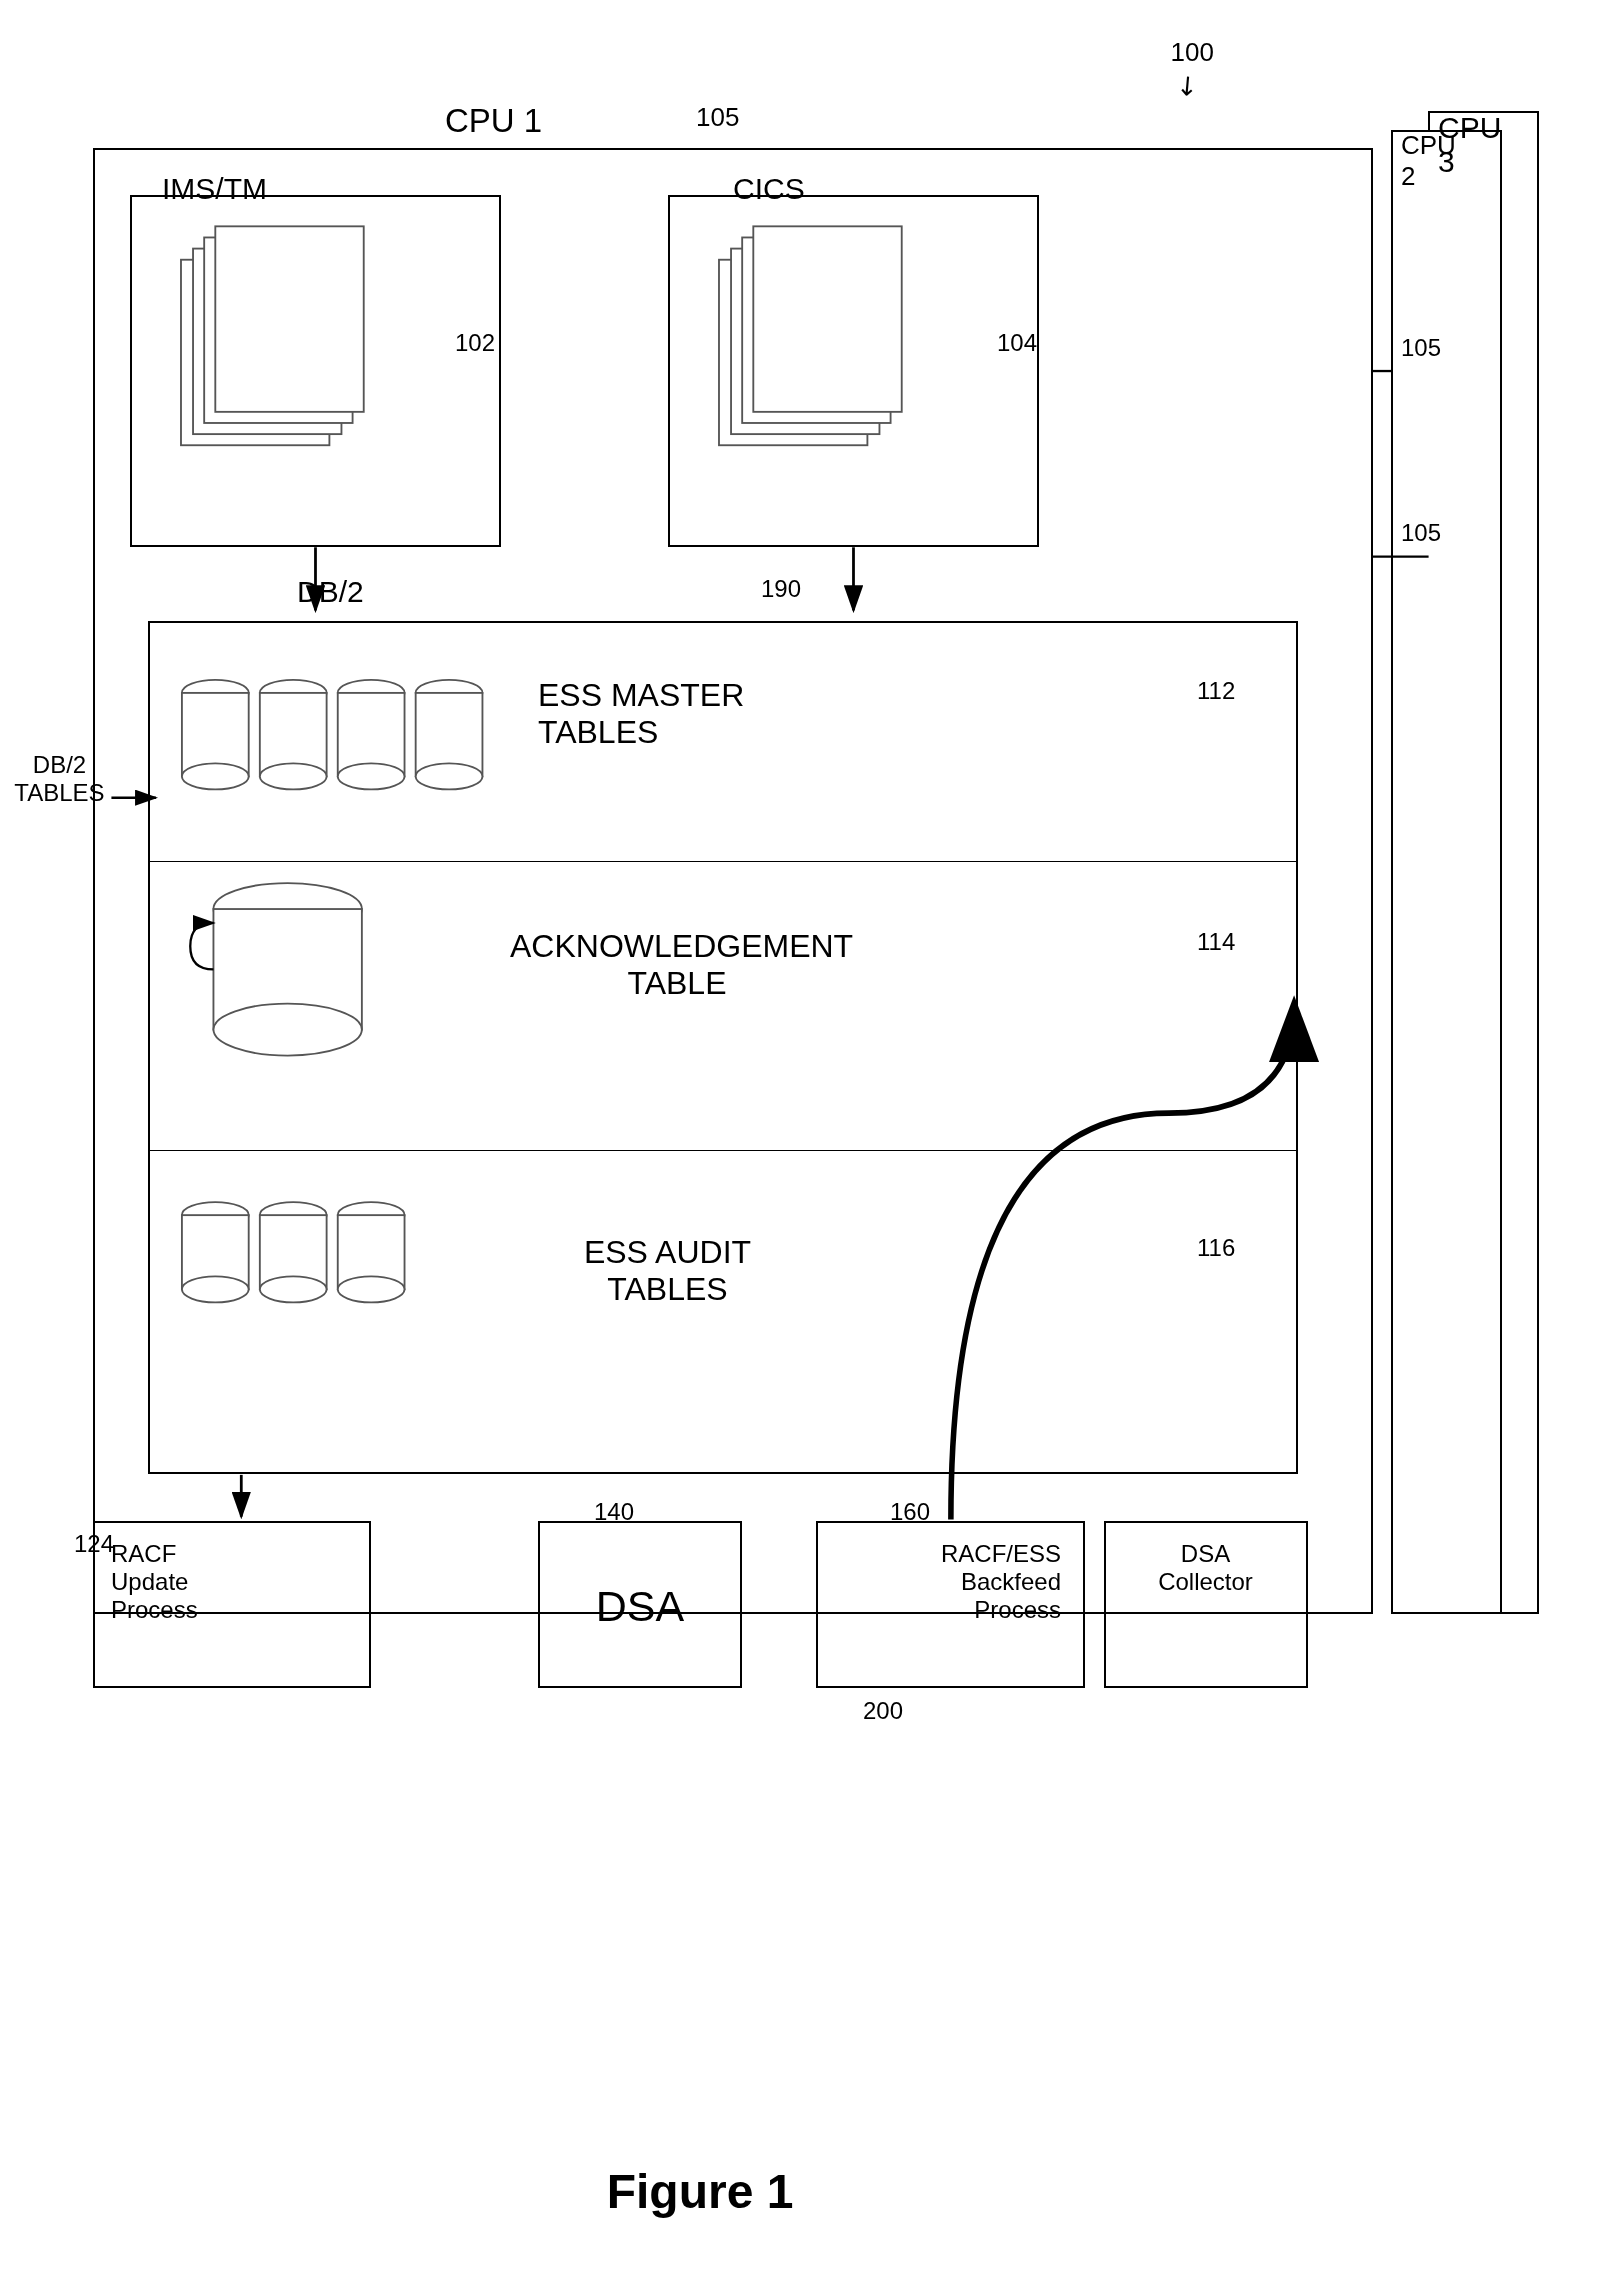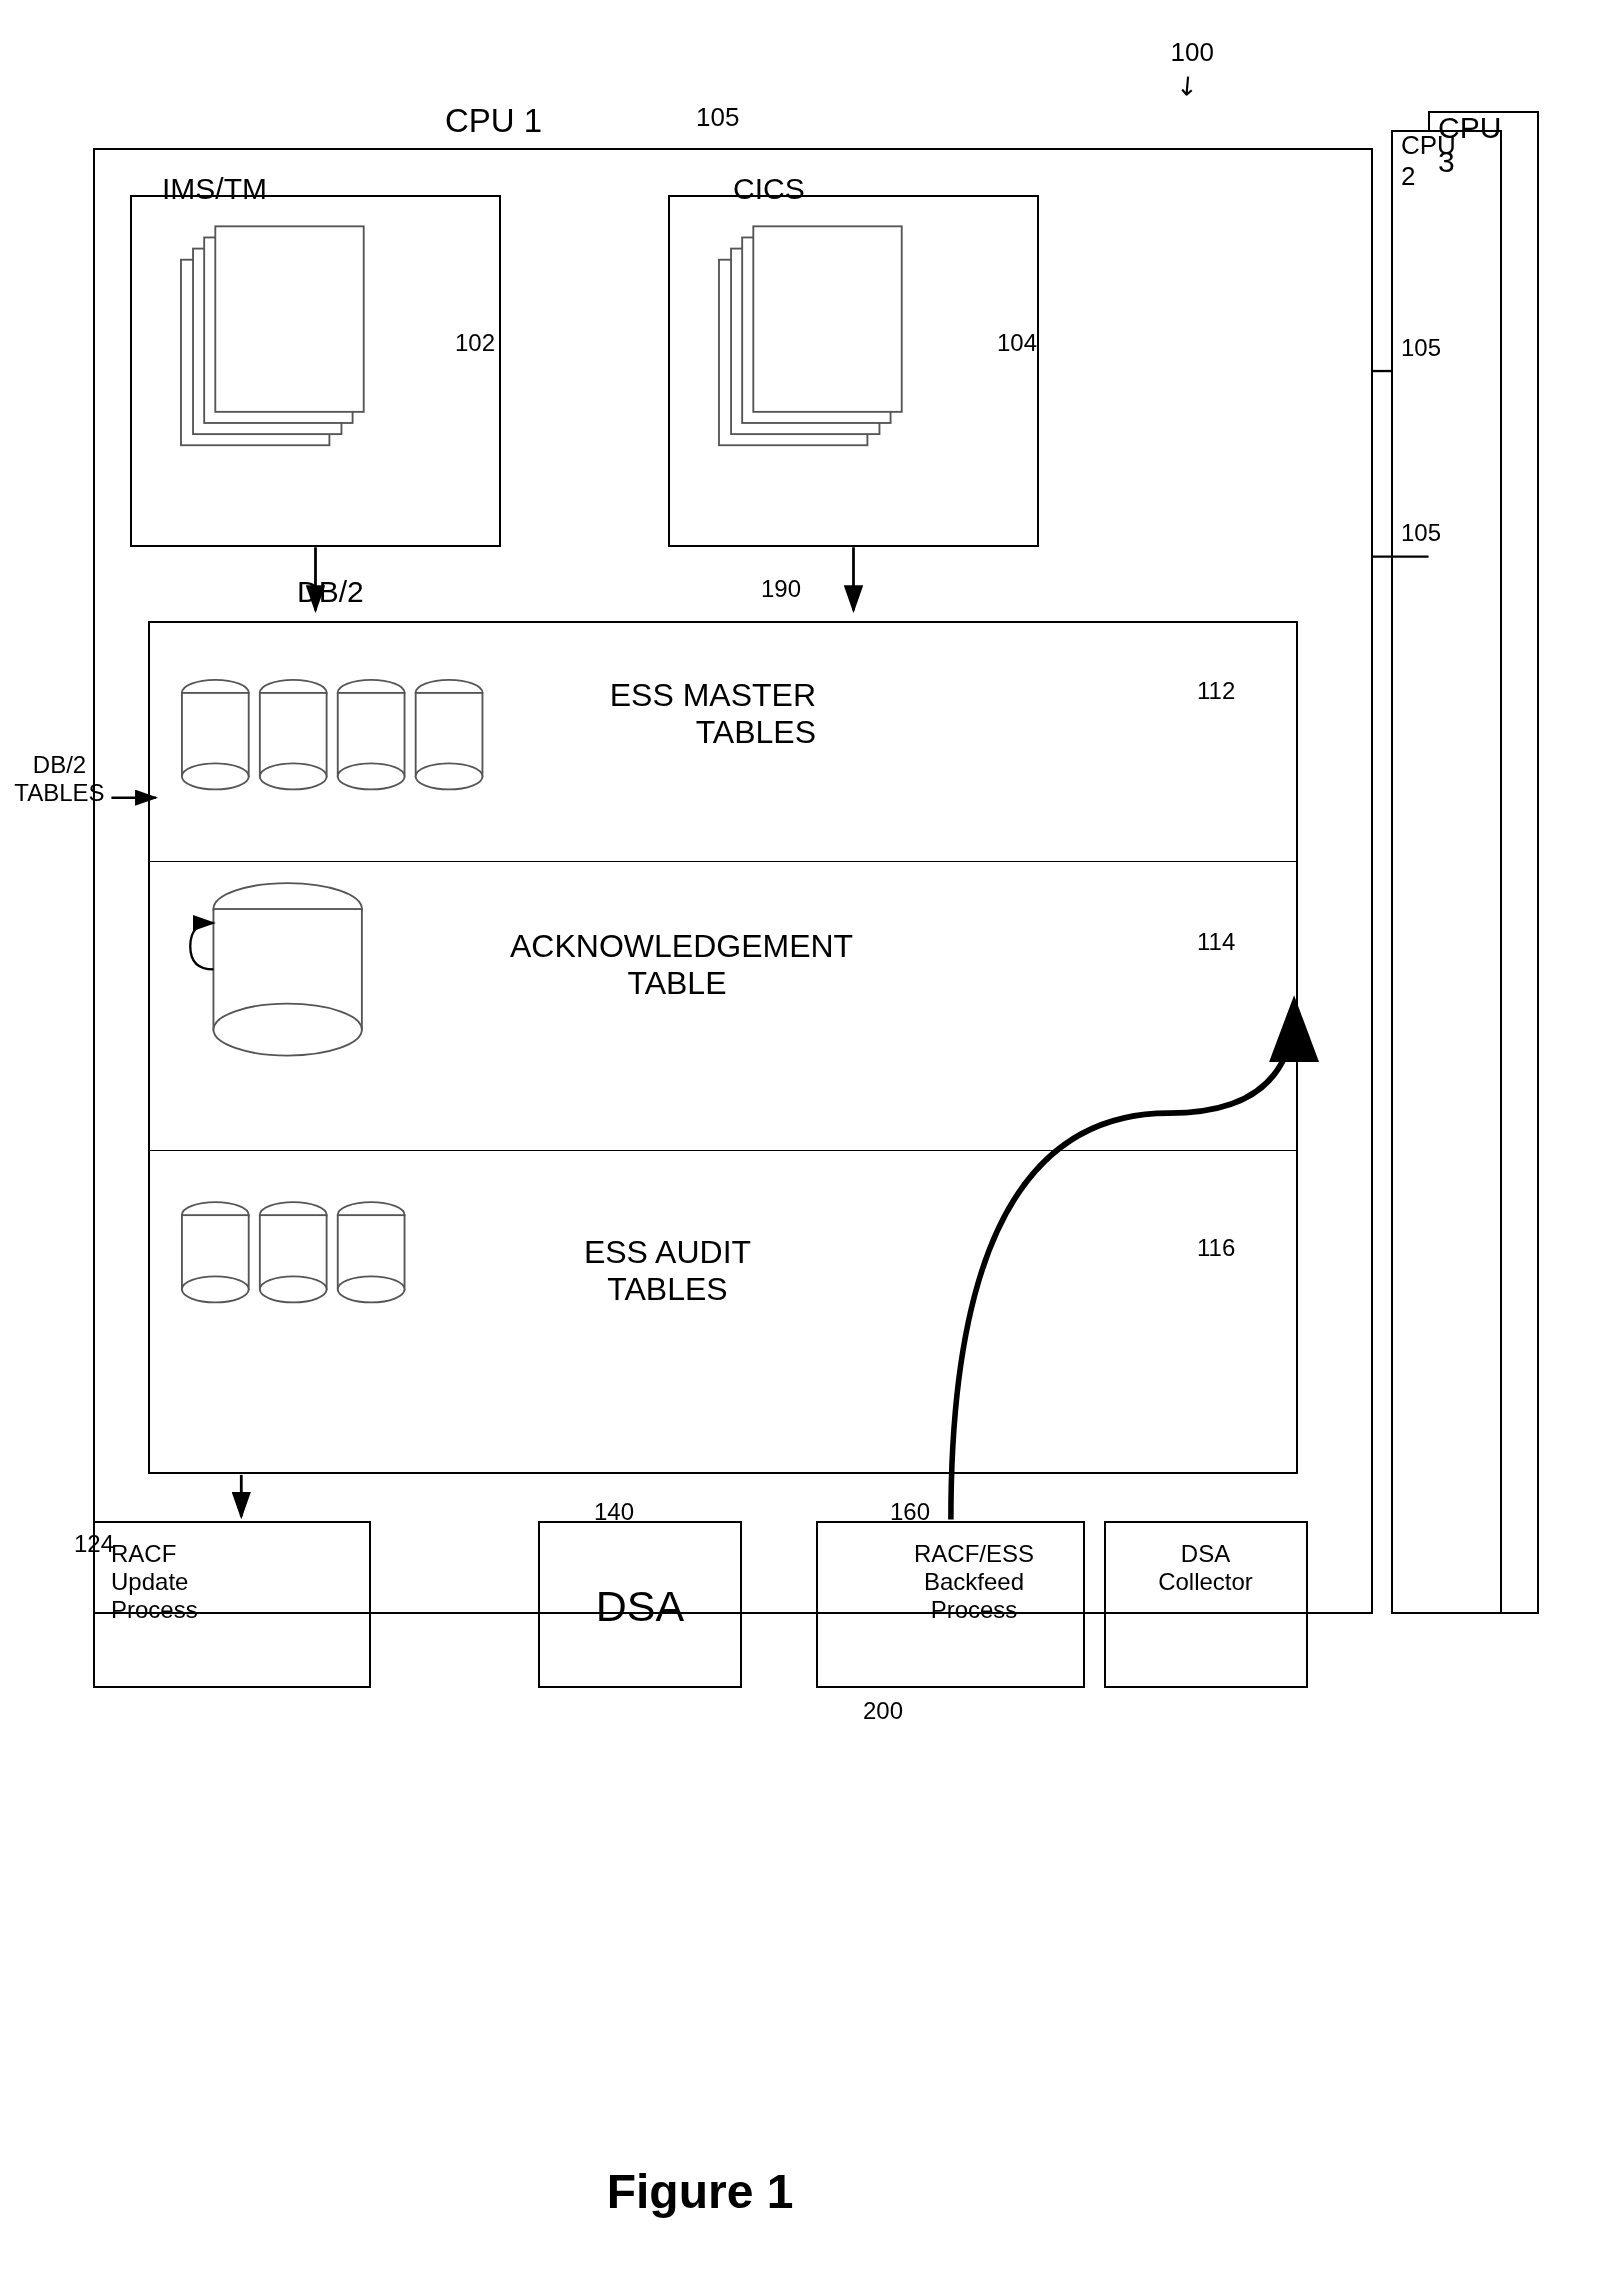--- a/index.html
+++ b/index.html
@@ -190,21 +190,21 @@
       left: 148px;
       width: 1150px;
       height: 241px;
       border-bottom: 1.9px solid #000;
     }
     .ess-master-label {
       position: absolute;
       top: 677px;
       left: 538px;
       font-size: 32px;
-      text-align: right;
+      text-align: left;
       width: 278px;
     }
     .ess-master-ref {
       position: absolute;
       top: 677px;
       left: 1197px;
       font-size: 24px;
     }
 
     
@@ -309,23 +309,23 @@
       position: absolute;
       top: 1521px;
       left: 816px;
       width: 269px;
       height: 167px;
       border: 2.8px solid #000;
     }
     .backfeed-label {
       position: absolute;
       top: 1540px;
-      left: 844px;
-      font-size: 24px;
-      text-align: center;
+      left: 801px;
+      font-size: 24px;
+      text-align: right;
       width: 260px;
     }
     .backfeed-ref {
       position: absolute;
       top: 1498px;
       left: 890px;
       font-size: 24px;
     }
     .backfeed-ref-200 {
       position: absolute;

